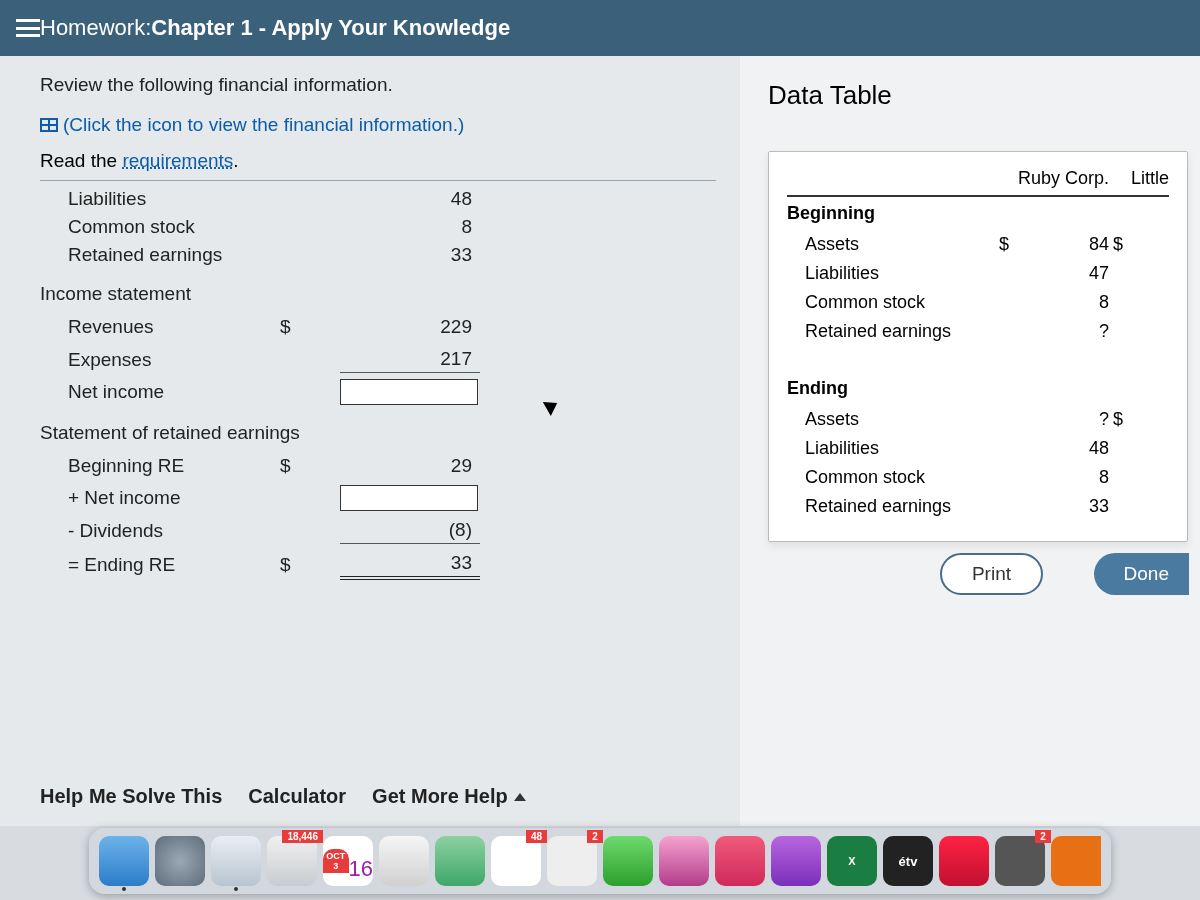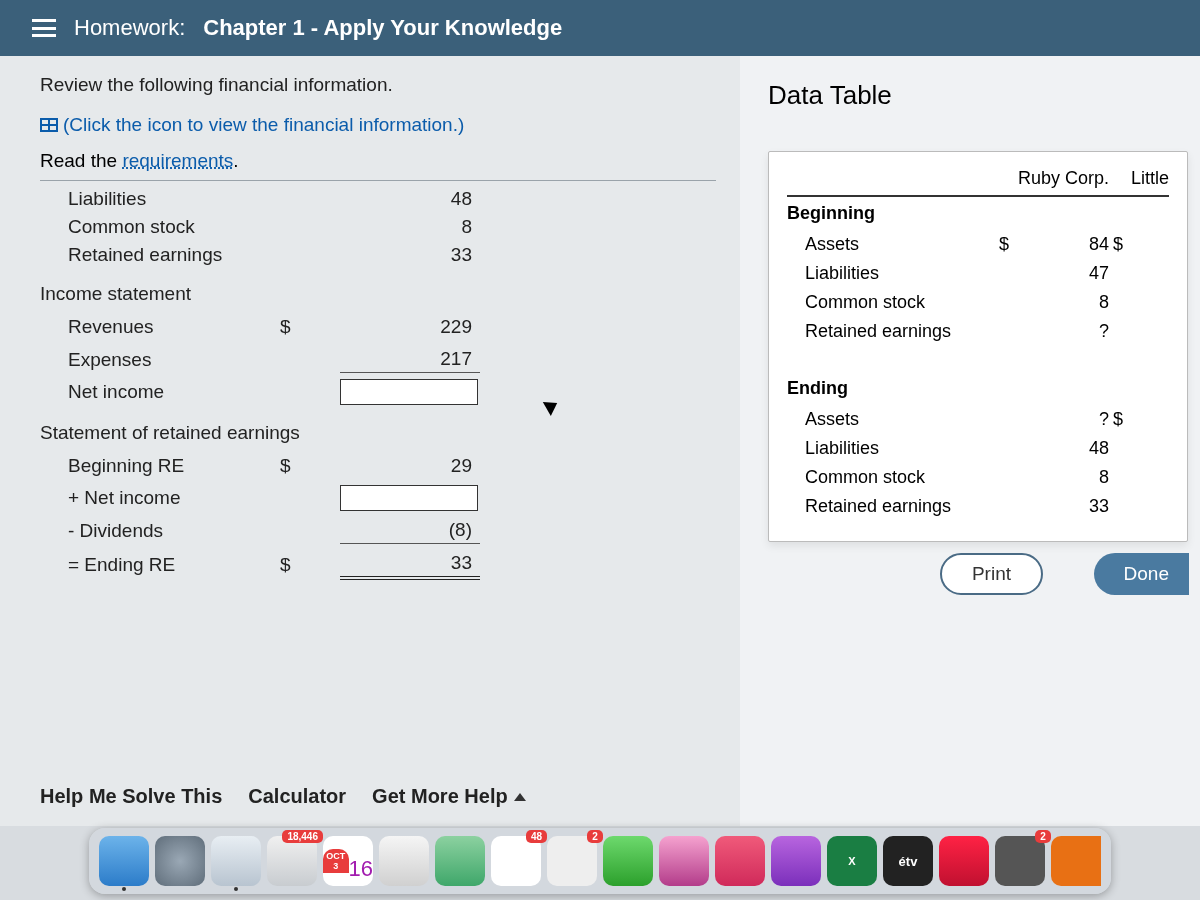--- a/index.html
+++ b/index.html
@@ -10,22 +10,21 @@
     height: 900px;
     overflow: hidden;
     position: relative;
   }
   .topbar {
     background: #3b607a;
     color: #fff;
     height: 56px;
     display: flex;
     align-items: center;
-    padding: 0 32px;
-    gap: 18px;
+    padding: 0 16px;
   }
   .hamburger {
     width: 24px;
     height: 18px;
     display: flex;
     flex-direction: column;
     justify-content: space-between;
     cursor: pointer;
   }
   .hamburger span { height: 3px; background: #fff; }
@@ -197,21 +196,21 @@
     font-weight: 700;
     color: #fff;
   }
   .dock .app .dot {
     position:absolute; bottom:-5px; left:50%; transform:translateX(-50%);
     width:4px; height:4px; border-radius:50%; background:#333;
   }
   .dock .badge {
     position: absolute; top:-6px; right:-6px;
     background:#e83c3c; color:#fff; font-size:10px;
-    border-radius: 5px; padding: 1px 5px; min-width:16px;
+    border-radius: 0; padding: 1px 5px; min-width:16px;
     text-align:center;
   }
   .app.finder { background: linear-gradient(#6cb3ea,#2c7cc9); }
   .app.launch { background: radial-gradient(circle,#9aa8b5,#5f6d7a); }
   .app.safari { background: linear-gradient(#e8eef3,#b8c4d0); }
   .app.mail   { background: linear-gradient(#f0f0f0,#c8ccd0); }
   .app.cal    { background: #fff; color:#333; flex-direction:row; font-size:10px; }
   .app.cal .m { background:#e83c3c; width:100%; border-radius:10px 10px 0 0; text-align:center; padding:2px 0; color:#fff; font-size:9px;}
   .app.cal .d { font-size:22px; font-weight:400; color:#a21caf;margin-top:15px;}
   .app.notes  { background: linear-gradient(#f5f5f5,#d0d0d0); }

